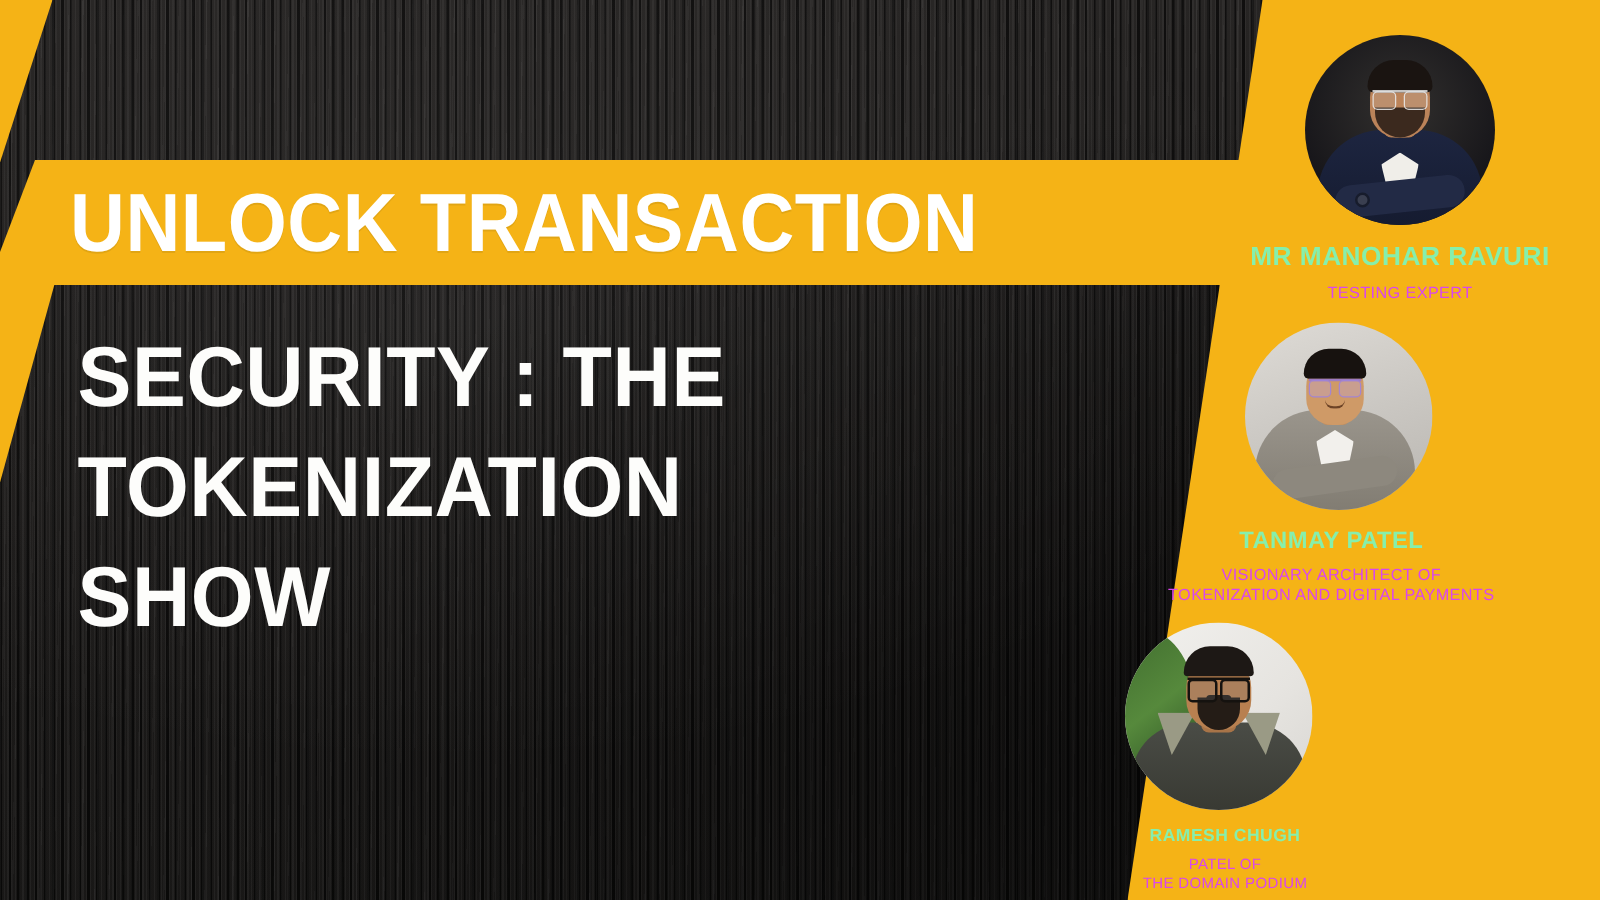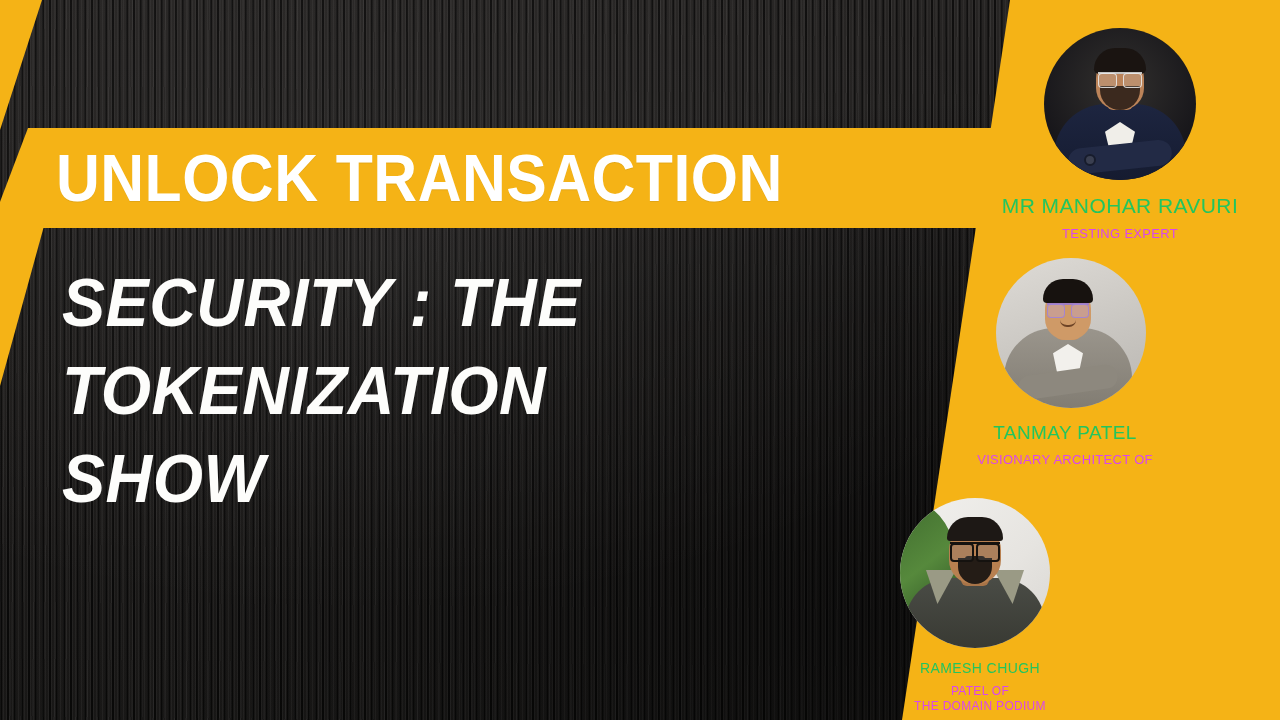--- a/index.html
+++ b/index.html
@@ -90,21 +90,20 @@
     transform: scaleX(0.92);
     transform-origin: left center;
     white-space: nowrap;
     text-shadow: 0 1px 0 rgba(0,0,0,0.08);
   }
 
   .headline-main {
     position: absolute;
     left: 62px; top: 258px;
     width: 760px;
-    font-style: italic;
   }
   .headline-main .line {
     display: block;
     font-size: 68px;
     line-height: 88px;
     font-weight: 700;
     color: #fdfdfb;
     letter-spacing: 0.5px;
     transform: scaleX(0.95);
     transform-origin: left center;
@@ -117,22 +116,22 @@
     text-align: center;
     color: #161412;
   }
   .speaker .photo {
     position: relative;
     border-radius: 50%;
     overflow: hidden;
     margin: 0 auto;
   }
   .speaker .sname {
-    font-weight: 400;
-    color: #22c55e;
+    font-weight: 700;
+    color: #86efac;
     letter-spacing: 0.4px;
     white-space: nowrap;
   }
   .speaker .srole {
     color: #d946ef;
     letter-spacing: 0.3px;
     line-height: 1.25;
   }
 
   #speaker-1 { left: 960px; top: 28px;  width: 320px; }
@@ -327,20 +326,21 @@
         <div class="p2-neck"></div>
         <div class="p2-head"></div>
         <div class="p2-smile"></div>
         <div class="p2-hair"></div>
         <div class="p2-glass"></div>
       </div>
     </div>
     <div class="sname">TANMAY PATEL</div>
     <div class="srole">
       <div>VISIONARY ARCHITECT OF</div>
+      <div>TOKENIZATION AND DIGITAL PAYMENTS</div>
     </div>
   </div>
 
   <div class="speaker" id="speaker-3">
     <div class="photo">
       <div class="portrait">
         <div class="p3-bg"></div>
         <div class="p3-plant"></div>
         <div class="p3-body"></div>
         <div class="p3-collar-l"></div>

